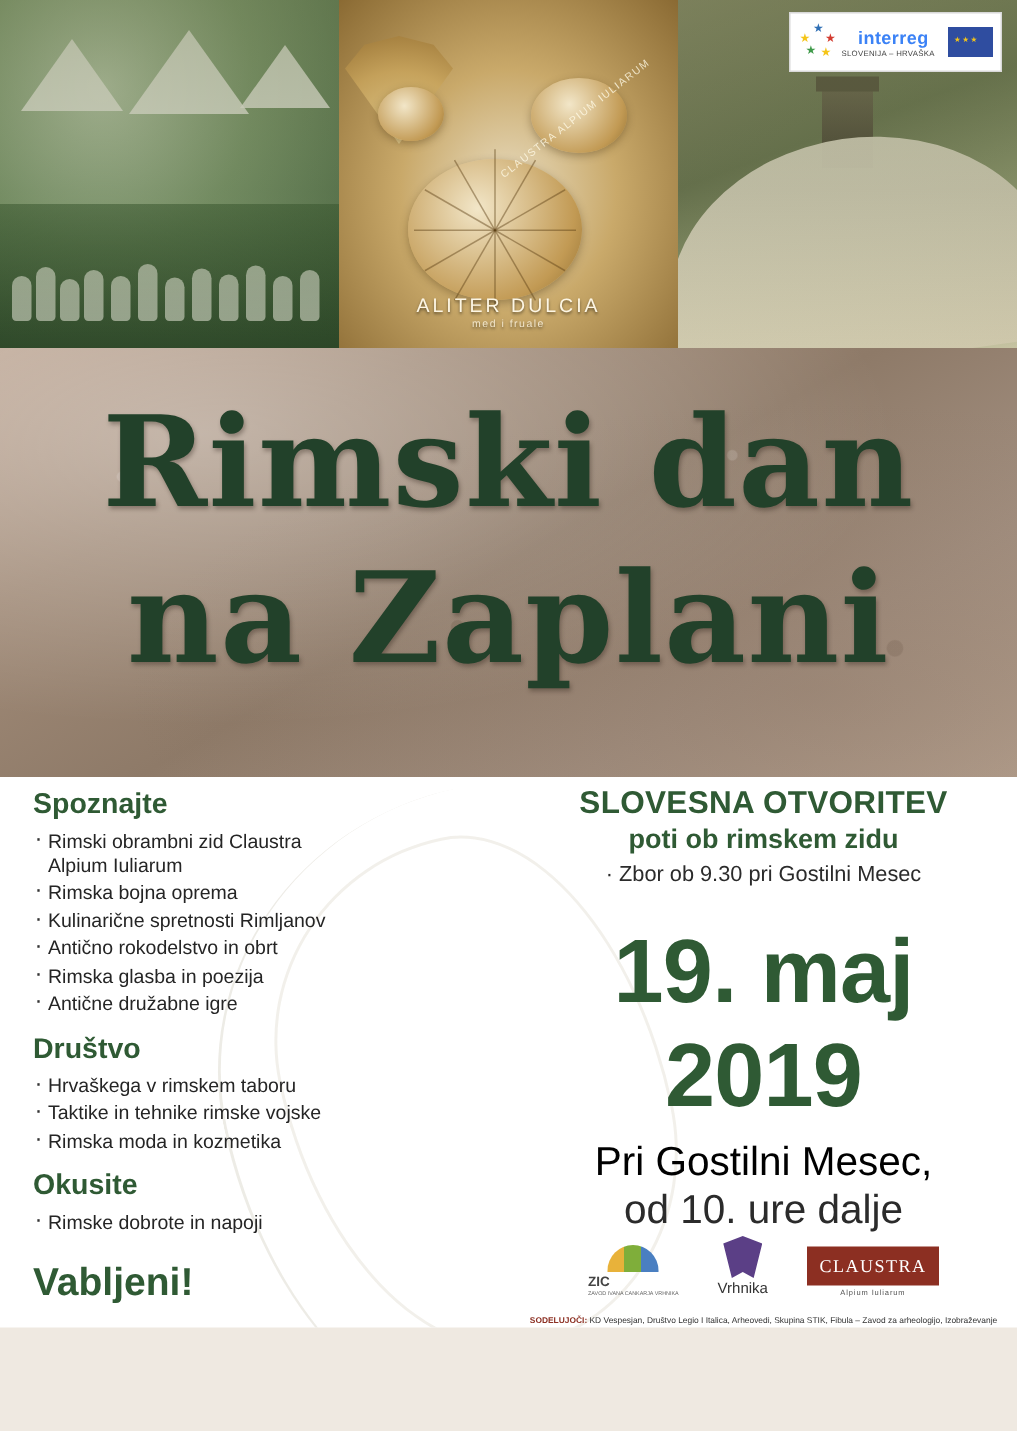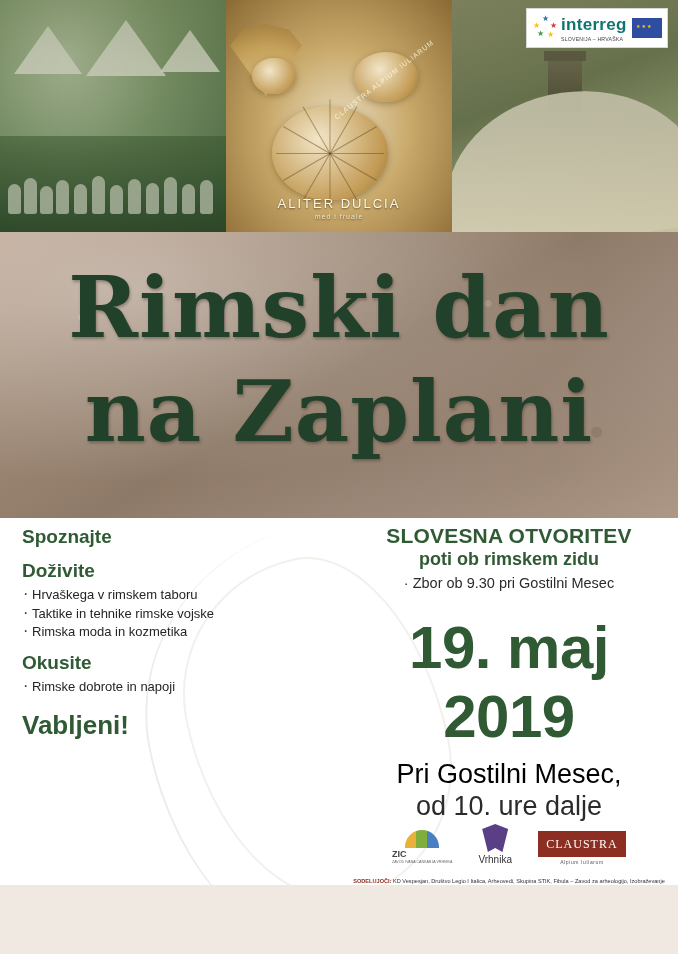--- a/index.html
+++ b/index.html
@@ -140,21 +140,21 @@
   }
   .interreg .stars span {
     position: absolute; font-size: 8px; line-height: 8px;
   }
   .interreg .s-y { color: #f5c518; }
   .interreg .s-b { color: #2f6fb5; }
   .interreg .s-r { color: #d33b2f; }
   .interreg .s-g { color: #3f9a4a; }
   .interreg .itxt { flex: 1; padding-left: 3px; }
   .interreg .i-main {
-    font-size: 17px; font-weight: bold; color: #0f766e; letter-spacing: .3px;
+    font-size: 12px; font-weight: bold; color: #3b82f6; letter-spacing: .3px; margin-left: 11px;
   }
   .interreg .i-sub {
     font-size: 5.2px; color: #444; letter-spacing: .2px; margin-top: 1px;
   }
   .interreg .eu {
     width: 30px; height: 20px; background: #2f4da0; position: relative;
     flex: 0 0 30px; margin-left: 2px;
   }
   .interreg .eu:after {
     content: "★★★"; position: absolute; top: 5px; left: 4px;
@@ -385,22 +385,30 @@
     <div class="title-line title-1">Rimski dan</div>
     <div class="title-line title-2">na Zaplani</div>
   </div>
 
   <div class="lower">
     <div class="leaf-watermark"></div>
 
     <div class="col-left">
 
       <div class="sec-head">Spoznajte</div>
-
-      <div class="sec-head">Doživite</div>
+      <ul class="bullets">
+        <li>Rimski obrambni zid Claustra Alpium Iuliarum</li>
+        <li>Rimska bojna oprema</li>
+        <li>Kulinarične spretnosti Rimljanov</li>
+        <li>Antično rokodelstvo in obrt</li>
+        <li>Rimska glasba in poezija</li>
+        <li>Antične družabne igre</li>
+      </ul>
+
+      <div class="sec-head">Društvo</div>
       <ul class="bullets">
         <li>Hrvaškega v rimskem taboru</li>
         <li>Taktike in tehnike rimske vojske</li>
         <li>Rimska moda in kozmetika</li>
       </ul>
 
       <div class="sec-head">Okusite</div>
       <ul class="bullets">
         <li>Rimske dobrote in napoji</li>
       </ul>

